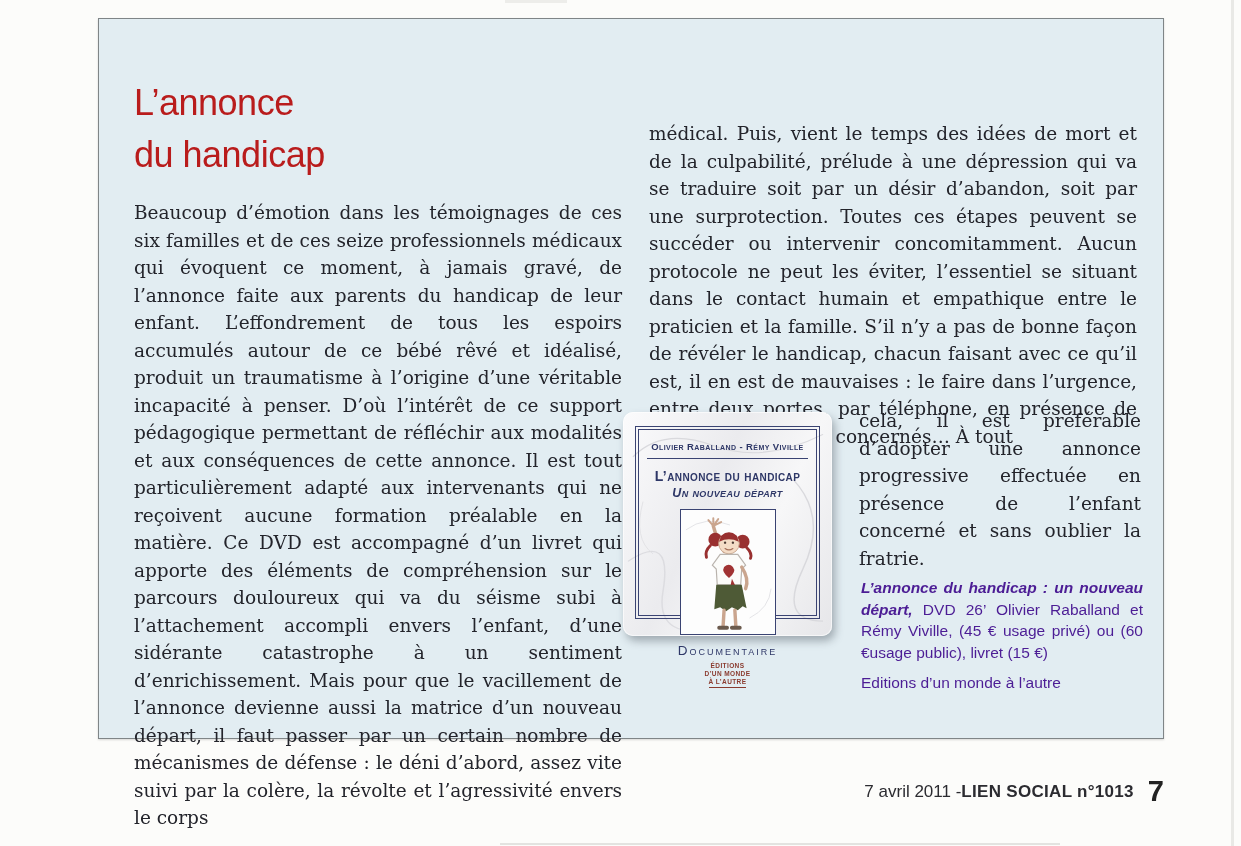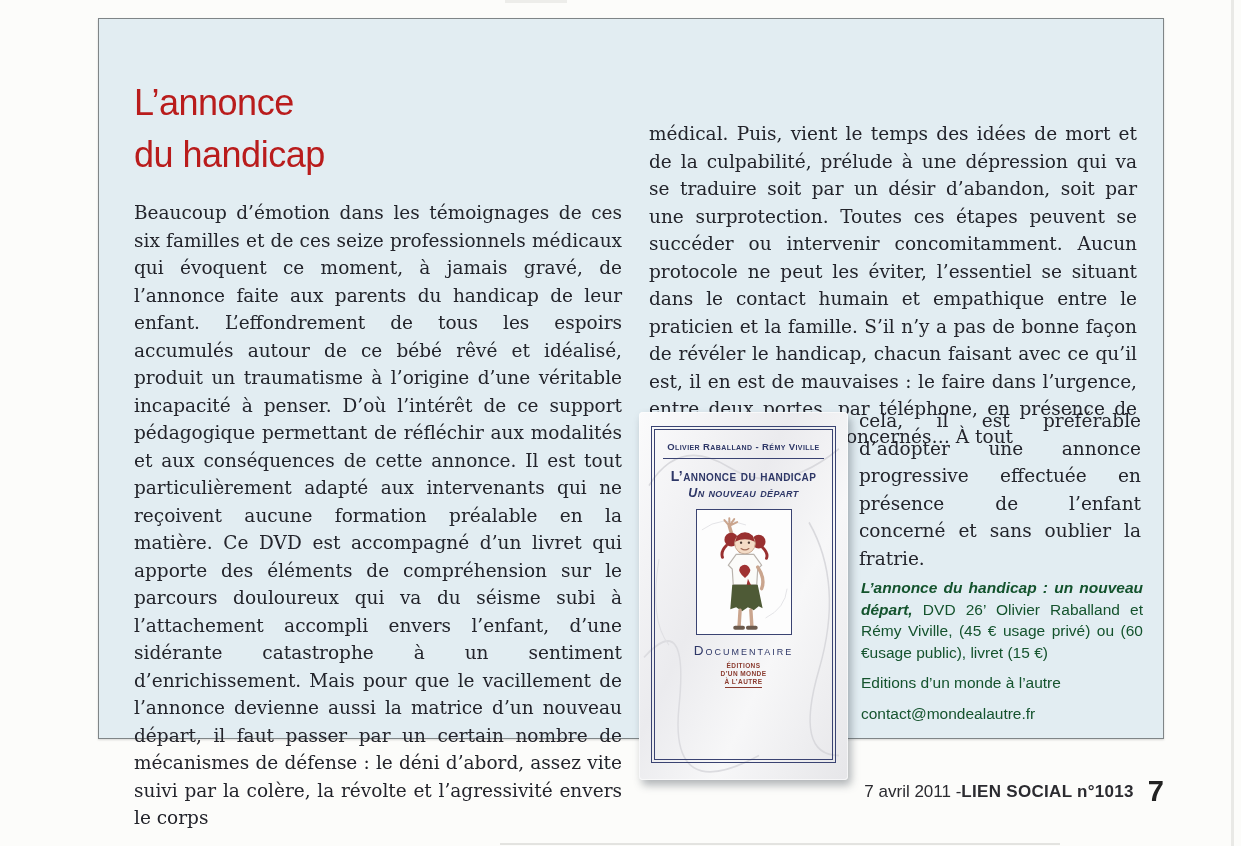--- a/index.html
+++ b/index.html
@@ -44,23 +44,23 @@
     color:#23242b;
     text-align:justify;
     hyphens:auto; -webkit-hyphens:auto;
   }
   .col1      { position:absolute; left:35px;  top:180px; width:488px; }
   .col2-top  { position:absolute; left:550px; top:101px; width:488px; }
   .col2-side { position:absolute; left:760px; top:388px; width:282px; }
 
   
   .dvd-cover {
-    position:absolute; left:540px; top:393px; width:209px; height:368px;
+    position:absolute; left:524px; top:393px; width:209px; height:224px;
     background:linear-gradient(115deg,#fbfbfc 0%,#ebebee 40%,#f7f7f8 65%,#e6e6e9 100%);
-    border-radius:4px;
+    border-radius:10px;
     box-shadow:3px 5px 9px rgba(60,70,80,.4), inset 0 0 0 1px rgba(255,255,255,.6);
   }
   .cover-sketch { position:absolute; inset:0; width:100%; height:100%; }
   .cover-frame {
     position:absolute; left:15px; right:15px; top:17px; bottom:20px;
     border:1px solid #3a4372;
     outline:1px solid #3a4372; outline-offset:2px;
     text-align:center; color:#2e3767;
   }
   .cover-authors {
@@ -76,21 +76,21 @@
     border:1px solid #3a4372; background:#fdfdfd;
     position:relative; overflow:hidden;
   }
   .cover-genre { margin-top:8px; font-size:13.5px; font-weight:normal; font-variant:small-caps; letter-spacing:2px; }
   .cover-pub   { margin-top:4px; font-size:6.5px; font-weight:bold; color:#8a3b2f; line-height:8px; letter-spacing:.4px; }
   .cover-pub .pub-last { display:inline-block; border-bottom:1px solid #8a3b2f; padding-bottom:1px; }
 
   
   .caption {
     position:absolute; left:762px; top:558px; width:282px;
-    font-size:15.5px; line-height:21.5px; color:#14532d;
+    font-size:15.5px; line-height:21.5px; color:#4c1d95;
     text-align:justify;
   }
   .caption .cap-title { font-weight:bold; font-style:italic; }
   .caption .cap-extra { display:block; text-align:left;margin-top:9px; }
 
   
   .footer {
     position:absolute; top:775px; right:77px;
     font-size:17px; color:#2b2b30;
     display:flex; align-items:center;
@@ -166,21 +166,20 @@
         <span class="pub-last">À L’AUTRE</span>
       </div>
     </div>
   </div>
 
   <div class="body-text col2-side" lang="fr">cela, il est préférable d’adopter une annonce progressive effectuée en présence de l’enfant concerné et sans oublier la fratrie.</div>
 
   <div class="caption">
     <span class="cap-title">L’annonce du handicap : un nouveau départ,</span><span> DVD 26’ Olivier Raballand et Rémy Viville, (45 € usage privé) ou (60 €usage public), livret (15 €)</span>
     <span class="cap-extra">Editions d’un monde à l’autre</span>
-    <span class="cap-extra">contact@mondealautre.fr</span>
   </div>
 
 </div>
 
 <div class="footer">
   <span>7 avril 2011 - </span>
     <strong>LIEN SOCIAL n°1013</strong>
   <span class="page-num">7</span>
 </div>
 

